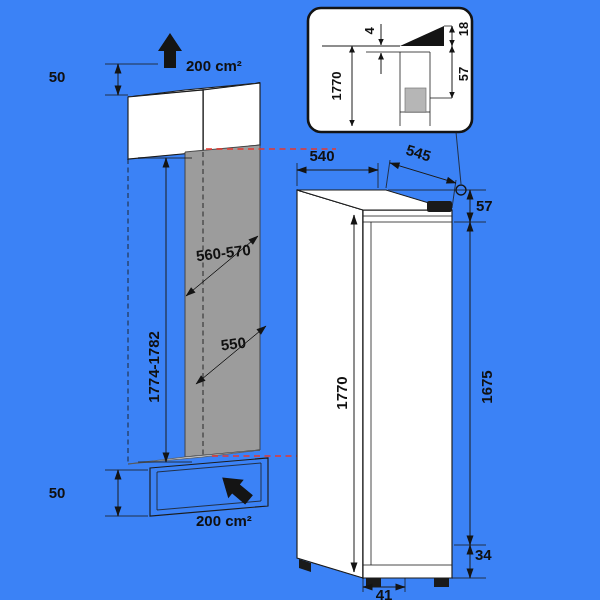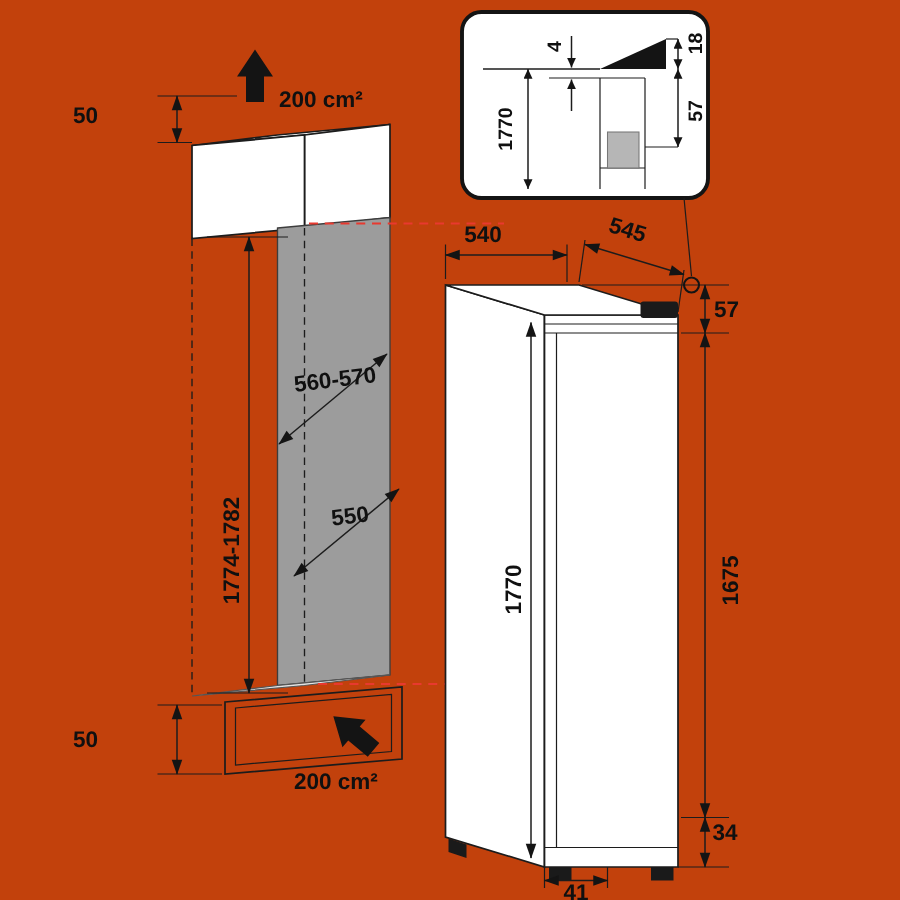--- a/index.html
+++ b/index.html
@@ -1,16 +1,16 @@
 <!DOCTYPE html>
 <html><head>
 <meta charset="utf-8">
 <style>
   html,body{margin:0;padding:0;background:#ffffff;}
-  .page{position:relative;width:600px;height:600px;background:#c2410c;overflow:hidden;}
+  .page{position:relative;width:600px;height:600px;background:#3b82f6;overflow:hidden;}
   svg{display:block;}
   text{font-family:"Liberation Sans","DejaVu Sans",sans-serif;font-weight:700;fill:#101010;}
   .t15{font-size:15px;}
   .t13{font-size:13px;}
   .ln{stroke:#1c1c1c;stroke-width:1.15;fill:none;stroke-linejoin:miter;}
   .face{fill:#ffffff;}
   .dim{stroke:#1c1c1c;stroke-width:1;fill:none;}
   .ext{stroke:#1c1c1c;stroke-width:0.8;fill:none;}
   .dash{stroke:#1c1c1c;stroke-width:0.9;fill:none;stroke-dasharray:5 3.5;}
   .red{stroke:#e8392f;stroke-width:1.4;fill:none;stroke-dasharray:6 4.5;}

